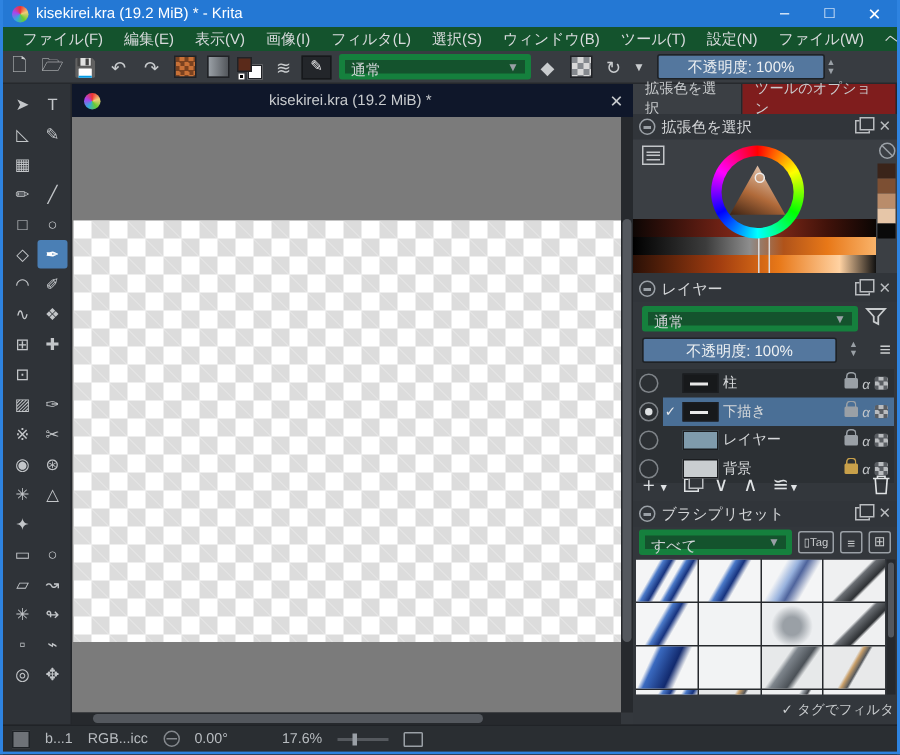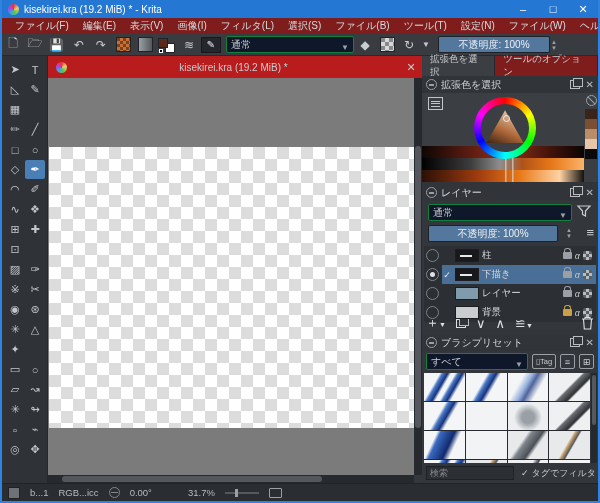--- a/index.html
+++ b/index.html
@@ -12,50 +12,50 @@
        border-left:2px solid var(--winborder);border-right:2px solid var(--winborder);border-bottom:2px solid var(--winborder);text-decoration:underline;}
   .abs{position:absolute;}
   
   #titlebar{left:0;top:0;right:0;height:18px;background:var(--titlebar);display:flex;align-items:center;}
   #titlebar .logo{width:11px;height:11px;border-radius:50%;margin:0 5px 0 6px;
      background:conic-gradient(#e33,#ec7,#6c3,#3ad,#a4e,#e33);}
   #titlebar .t{font-size:10px;color:#fff;}
   #caption{margin-left:auto;display:flex;height:100%;}
   #caption .cb{width:30px;display:flex;align-items:center;justify-content:center;color:#fff;font-size:11px;}
   
-  #menubar{left:0;top:18px;right:0;height:16px;background:#7f1d1d;display:flex;align-items:center;padding-left:6px;gap:0;}
+  #menubar{left:0;top:18px;right:0;height:16px;background:#14532d;display:flex;align-items:center;padding-left:6px;gap:0;}
   #menubar span{font-size:10px;color:#d8dadc;padding:0 7px;white-space:nowrap;}
   
   #toolbar{left:0;top:34px;right:0;height:22px;background:#383c41;display:flex;align-items:center;border-bottom:1px solid #26292d;}
   .tbi{width:22px;height:18px;display:flex;align-items:center;justify-content:center;color:#c9ccce;font-size:12px;}
   .sw{width:15px;height:15px;border:1px solid #202226;}
   #patternSw{background:repeating-conic-gradient(#c87137 0 25%,#7a4220 0 50%) 0 0/6px 6px;}
   #gradientSw{background:linear-gradient(90deg,#9aa0a6,#53575c);}
   #fgbg{position:relative;width:18px;height:16px;}
   #fgbg .bgc{position:absolute;right:1px;bottom:0;width:10px;height:10px;background:#fff;border:1px solid #202226;}
   #fgbg .fgc{position:absolute;left:0;top:1px;width:10px;height:10px;background:#5a2a1a;border:1px solid #202226;}
   #fgbg .sm{position:absolute;left:1px;bottom:0;width:4px;height:4px;background:#000;border:1px solid #fff;}
   #brushEd{width:20px;height:16px;background:#23262a;border:1px solid #16181b;display:flex;align-items:center;justify-content:center;color:#e8e9ea;font-size:10px;}
-  .dd{height:17px;background:#0f172a;border:1px solid #15803d;border-radius:2px;display:flex;align-items:flex-end;font-size:10px;color:#cfd2d5;padding:0 4px;}
+  .dd{height:17px;background:#14532d;border:4px solid #15803d;border-radius:2px;display:flex;align-items:flex-start;font-size:10px;color:#cfd2d5;padding:0 4px;}
   .dd .arr{margin-left:auto;font-size:8px;color:#9aa0a6;}
   #blendDD{width:128px;margin-left:4px;}
   #alphaSw{width:15px;height:15px;background:repeating-conic-gradient(#d8d8d8 0 25%,#85898e 0 50%) 0 0/8px 8px;border:1px solid #202226;}
   .slider{position:relative;height:17px;background:#2c3136;border:1px solid #1e2226;border-radius:2px;overflow:hidden;}
   .slider .fill{position:absolute;left:0;top:0;bottom:0;background:var(--slider);}
   .slider .lab{position:absolute;inset:0;display:flex;align-items:center;justify-content:center;font-size:10px;color:#eef1f3;}
   .spin{display:flex;flex-direction:column;justify-content:center;color:#9aa0a6;font-size:6px;line-height:6px;margin-left:1px;}
   
   #toolbox{left:0;top:56px;width:46px;bottom:18px;background:#2f3338;border-right:1px solid #24272b;padding-top:4px;}
   .toolrow{display:flex;justify-content:flex-start;padding-left:3px;height:20px;}
   .tool{width:20px;height:19px;display:flex;align-items:center;justify-content:center;color:#c3c6c9;font-size:11px;border-radius:2px;}
   .tool.sel{background:var(--toolsel);color:#fff;}
   
   #center{left:46px;top:56px;width:374px;bottom:18px;background:#34383d;}
   #tabbar{position:absolute;left:0;top:0;right:0;height:22px;background:#45494e;}
-  #doctab{position:absolute;inset:0;background:#b91c1c;display:flex;align-items:center;}
+  #doctab{position:absolute;inset:0;background:#0f172a;display:flex;align-items:center;}
   #doctab .logo{width:11px;height:11px;border-radius:50%;margin-left:8px;background:conic-gradient(#e33,#ec7,#6c3,#3ad,#a4e,#e33);}
   #doctab .t{flex:1;text-align:center;font-size:10px;color:#c8cbce;}
   #doctab .x{width:22px;text-align:center;color:#c8cbce;font-size:11px;}
   #canvasArea{position:absolute;left:0;top:22px;right:8px;bottom:8px;background:var(--canvasgray);overflow:hidden;}
   #checker{position:absolute;left:1px;right:0;top:69px;height:281px;background-color:#fff;
     background-image:linear-gradient(45deg,#dcdcdc 25%,transparent 25%,transparent 75%,#dcdcdc 75%),
                      linear-gradient(45deg,#dcdcdc 25%,transparent 25%,transparent 75%,#dcdcdc 75%);
     background-size:24px 24px;background-position:0 0,12px 12px;}
   #vscroll{position:absolute;right:0;top:22px;width:8px;bottom:8px;background:#26292d;}
   #vscroll .thumb{position:absolute;left:1px;right:1px;top:68px;height:282px;background:#54585e;border-radius:3px;}
@@ -172,21 +172,21 @@
     </div>
   </div>
 
   <div id="menubar" class="abs">
       <span>ファイル(F)</span>
       <span>編集(E)</span>
       <span>表示(V)</span>
       <span>画像(I)</span>
       <span>フィルタ(L)</span>
       <span>選択(S)</span>
-      <span>ファイル(B)</span>
+      <span>ウィンドウ(B)</span>
       <span>ツール(T)</span>
       <span>設定(N)</span>
       <span>ファイル(W)</span>
       <span>ヘルプ(H)</span>
     </div>
 
   <div id="toolbar" class="abs">
     <span class="tbi">🗋</span>
     <span class="tbi">🗁</span>
     <span class="tbi">💾</span>
@@ -492,35 +492,34 @@
           <div class="bcell bv-pencil"></div>
           <div class="bcell bv-stroke2"></div>
           <div class="bcell bv-pencil"></div>
           <div class="bcell bv-pencil2"></div>
           <div class="bcell bv-plain"></div>
         </div>
       <div id="bscroll">
           <span class="thumb"></span>
         </div>
       <div id="brushBottom">
-        <input id="searchBox" placeholder="検索" style="">
         <span id="tagFilter">
           <span>✓</span>
           <span>タグでフィルタ</span>
         </span>
       </div>
     </div>
   </div>
 
   <div id="statusbar" class="abs">
     <span class="thumbIc"></span>
     <span>b...1</span>
     <span>RGB...icc</span>
     <span id="angleIc"></span>
     <span>0.00°</span>
-    <span style="margin-left:26px">31.7%</span>
+    <span style="margin-left:26px">17.6%</span>
     <span id="zoomSlider">
         <span class="h"></span>
       </span>
     <span id="monIc"></span>
   </div>
 
 </div>
 
 </body></html>

